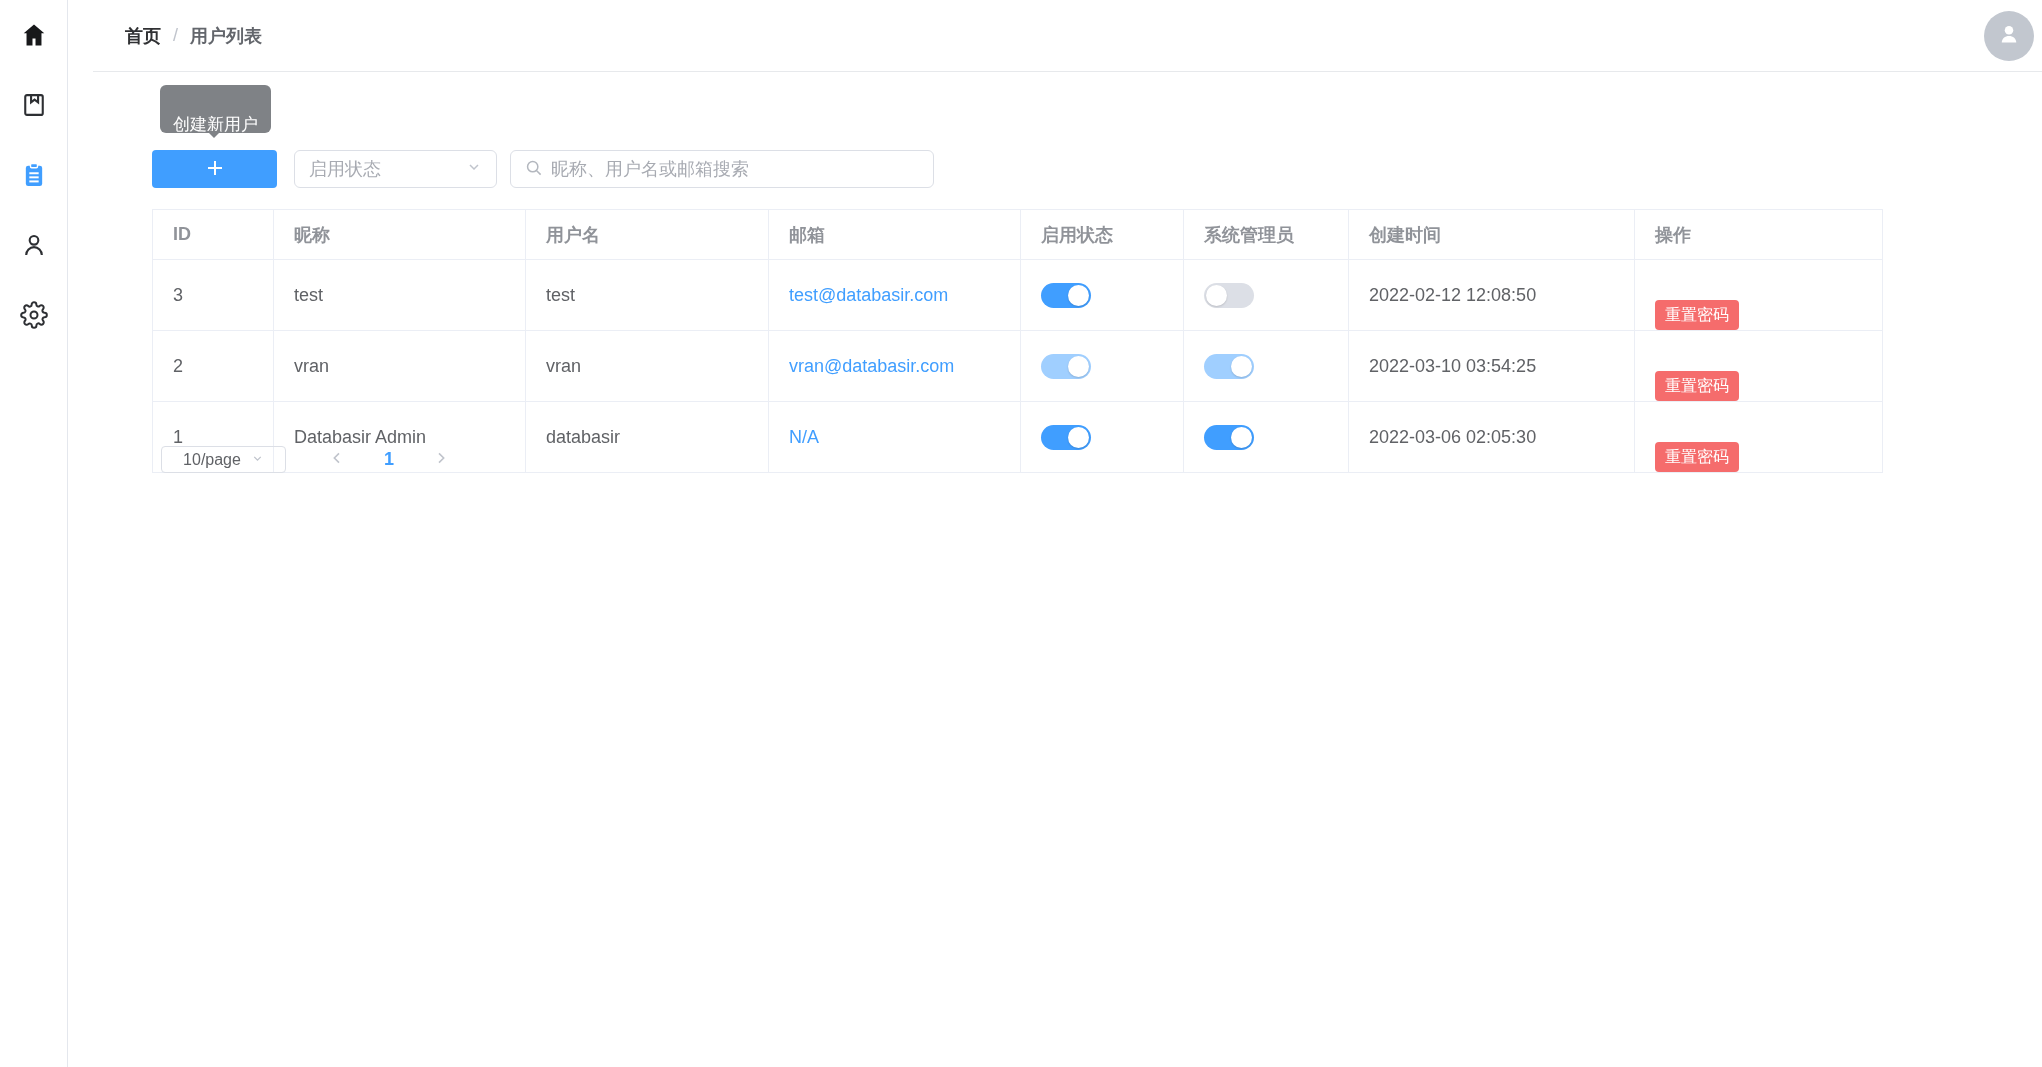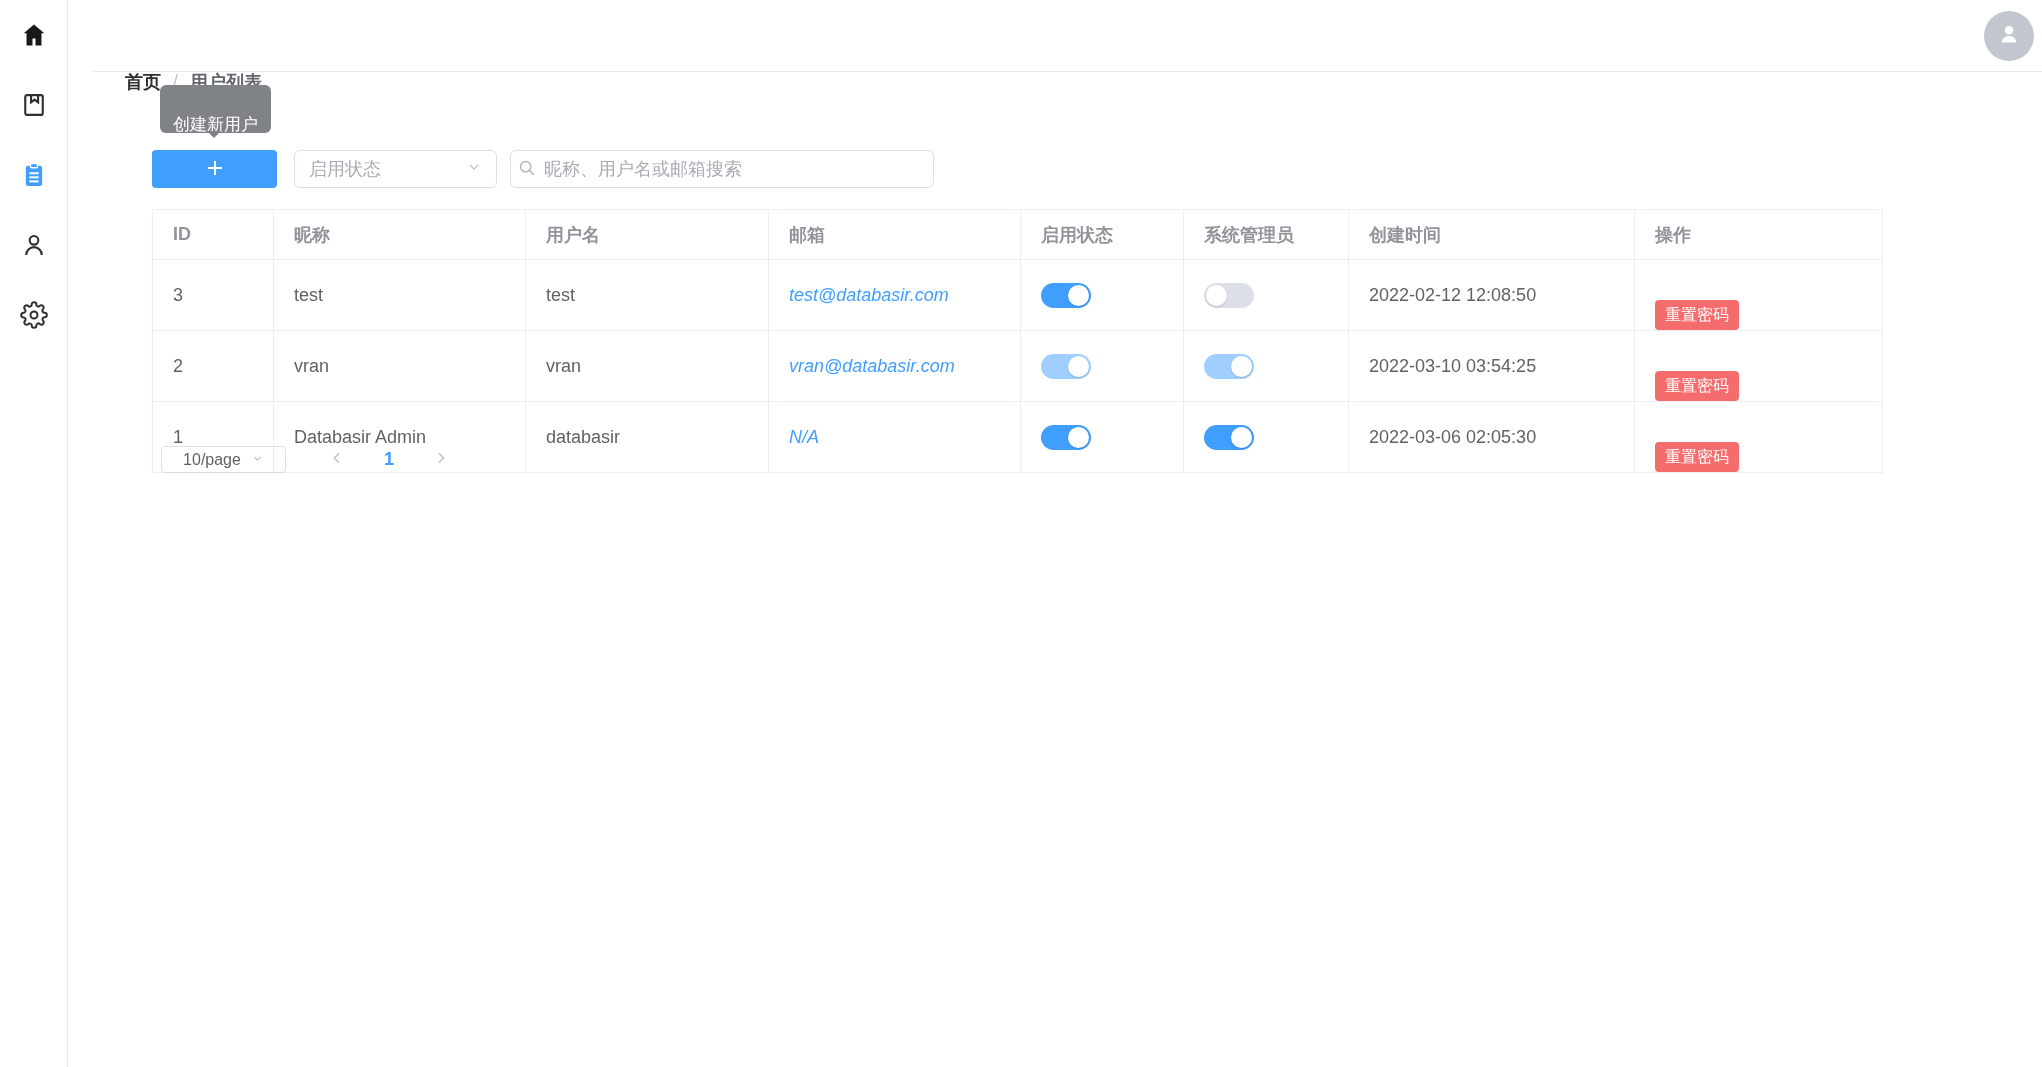--- a/index.html
+++ b/index.html
@@ -11,21 +11,21 @@
   .sidebar { position:absolute; left:0; top:0; bottom:0; width:68px;
              border-right:1px solid #e4e7ed; background:#fff;
              display:flex; flex-direction:column; align-items:center; padding-top:22px; }
   .side-icon { width:30px; height:30px; display:flex; align-items:center; justify-content:center;
                margin-bottom:40px; cursor:pointer; }
 
   
   .topbar { position:absolute; left:68px; right:0; top:0; height:72px; background:#fff; }
   .topbar-line { position:absolute; left:25px; right:0; bottom:0; height:1px; background:#e7e9ec; }
   .breadcrumb { position:absolute; left:57px; top:0; height:71px; display:flex; align-items:center;
-                font-size:18px;margin-top:46px; }
+                font-size:18px; }
   .bc-home { color:#303133; font-weight:bold; cursor:pointer; }
   .bc-sep { color:#c0c4cc; margin:0 12px; }
   .bc-current { color:#63666c;font-weight:bold; }
   .avatar { position:absolute; right:8px; top:11px; width:50px; height:50px; border-radius:50%;
             background:#c2c7cf; display:flex; align-items:center; justify-content:center; cursor:pointer; }
 
   
   .tooltip { position:absolute; left:160px; top:85px; height:48px; padding:16px 13px;
              background:#7f8286; color:#fff; font-size:17px; line-height:48px;
              border-radius:6px; white-space:nowrap; }
@@ -33,32 +33,32 @@
                     border:7px solid transparent; border-top-color:#7f8286; }
   .add-btn { position:absolute; left:152px; top:150px; width:125px; height:38px;
              background:#409eff; border:none; border-radius:4px; cursor:pointer;
              display:flex; align-items:center; justify-content:center; }
   .select-box { position:absolute; left:294px; top:150px; width:203px; height:38px;
                 border:1px solid #dcdfe6; border-radius:6px; background:#fff;
                 display:flex; align-items:center; padding:0 14px; cursor:pointer; }
   .select-box .ph { color:#a8abb2; font-size:18px; flex:1; }
   .search-box { position:absolute; left:510px; top:150px; width:424px; height:38px;
                 border:1px solid #dcdfe6; border-radius:6px; background:#fff;
-                display:flex; align-items:center; padding:0 6px; }
+                display:flex; align-items:center; padding:0 13px; }
   .search-box input { border:none; outline:none; flex:1; font-size:18px; margin-left:8px;
                       font-family:"Liberation Sans", sans-serif; color:#606266; background:transparent; }
   .search-box input::placeholder { color:#a8abb2; }
 
   
   .table-wrap { position:absolute; left:152px; top:209px; width:1730px; }
   table { width:100%; border-collapse:collapse; table-layout:fixed; }
   th, td { border:1px solid #ebeef5; text-align:left; padding:0 20px; font-size:18px; }
   th { height:50px; color:#909399; font-weight:bold; background:#fff; }
   td { height:52px; color:#606266; background:#fff; }
-  .link { color:#409eff; cursor:pointer;font-style:italic; }
+  .link { color:#409eff; cursor:pointer; }
 
   .switch { display:inline-block; width:50px; height:25px; border-radius:13px; position:relative;
             vertical-align:middle; cursor:pointer; }
   .switch::after { content:""; position:absolute; top:2px; width:21px; height:21px;
                    border-radius:50%; background:#fff; box-shadow:0 1px 2px rgba(0,0,0,.15); }
   .switch.on { background:#409eff; }
   .switch.on::after { right:2px; }
   .switch.on.light { background:#a0cfff; }
   .switch.off { background:#dcdfe6; }
   .switch.off::after { left:2px; }

